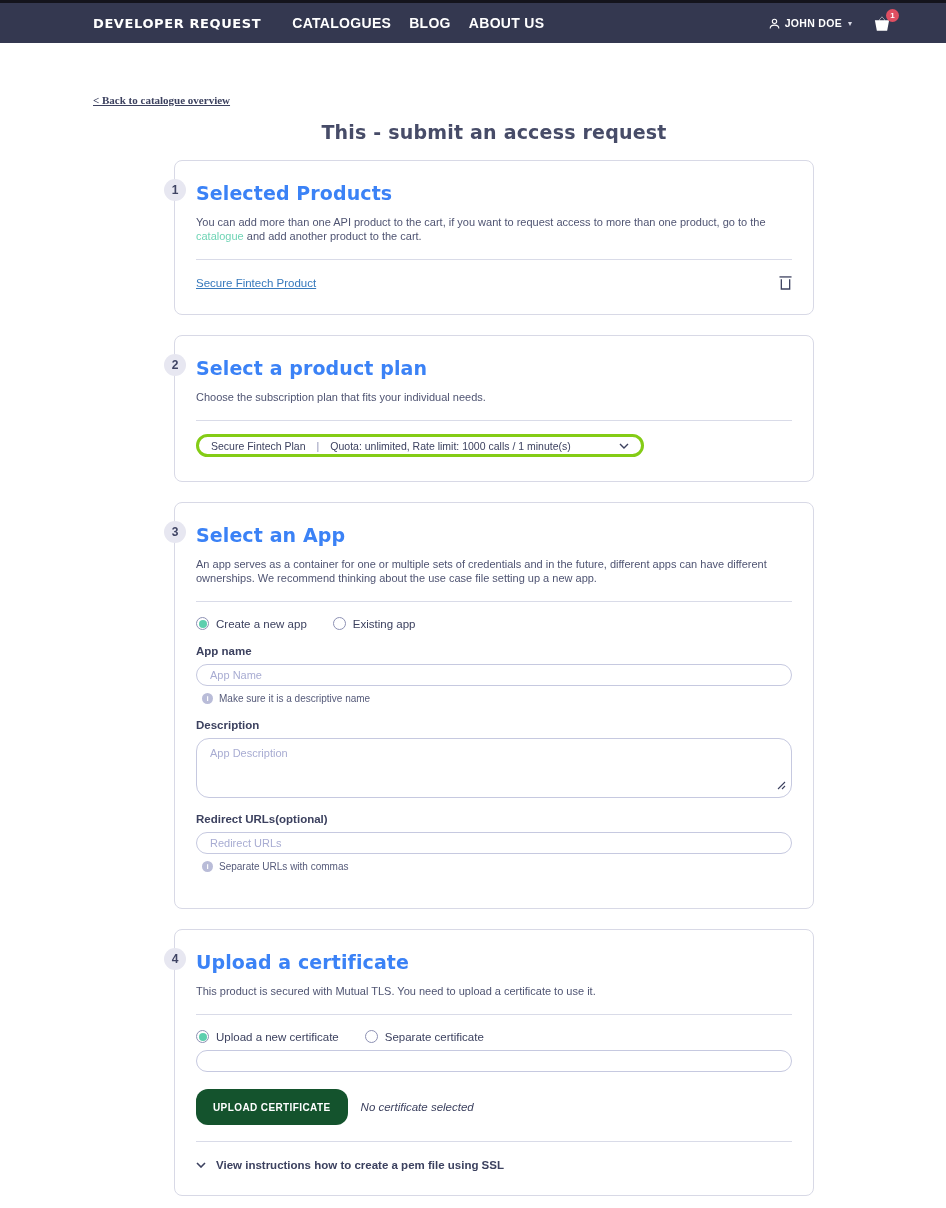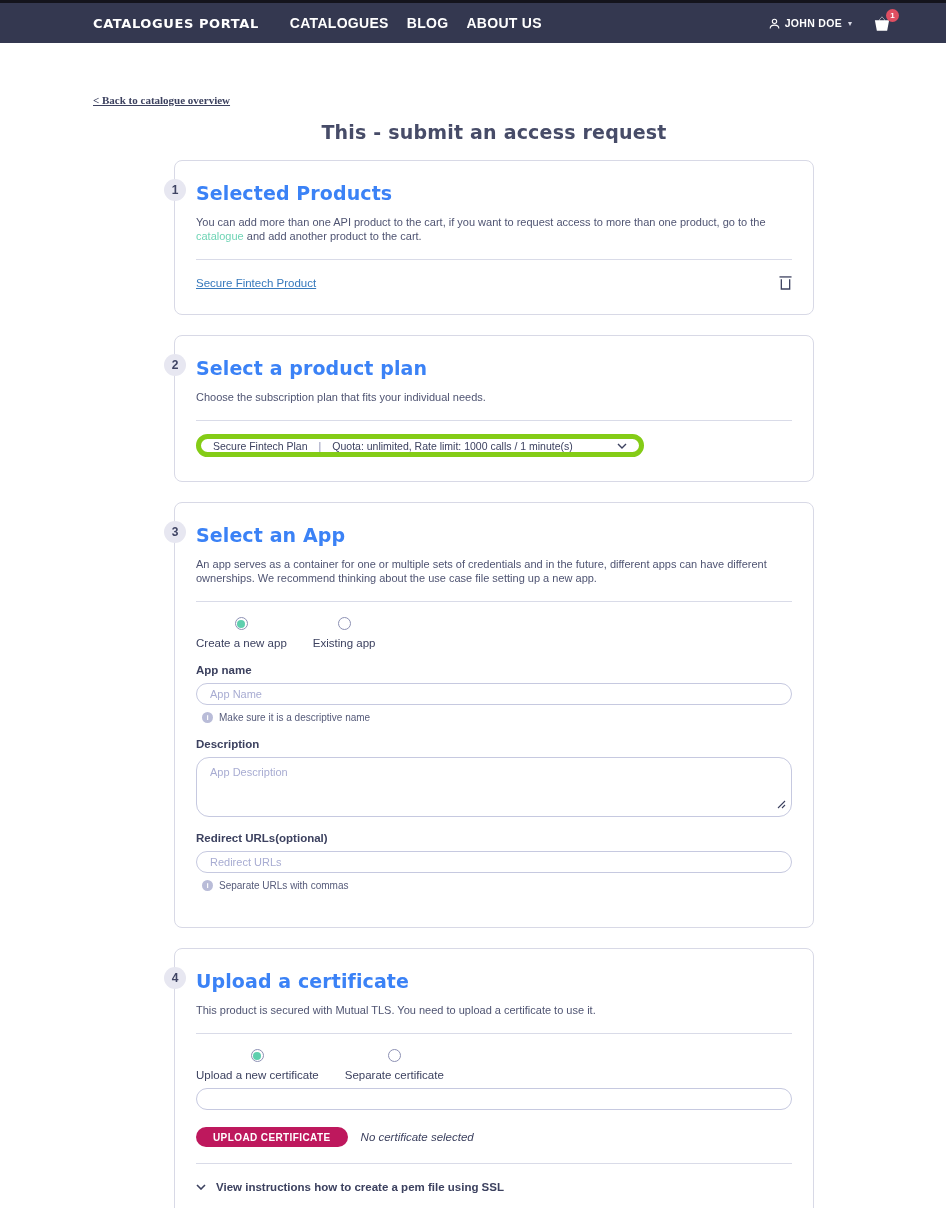--- a/index.html
+++ b/index.html
@@ -60,29 +60,29 @@
   }
   .card p.desc { font-size:11px; line-height:14px; margin-top:11px; color:#4f5472; }
   .green-link { color:#6fd4b5; text-decoration:none; cursor:pointer; }
   .divider { border:none; border-top:1px solid #d9dbe8; margin-top:16px; }
   
   .product-row { display:flex; align-items:center; justify-content:space-between; margin-top:15px; }
   .product-link { color:#3779bc; font-size:11.5px; text-decoration:underline; cursor:pointer; }
   .trash-btn { cursor:pointer; display:flex; }
   
   .select-pill {
-    margin-top:13px; width:448px; height:23px; border:5px solid #84cc16;
+    margin-top:13px; width:448px; height:23px; border:3px solid #84cc16;
     border-radius:12px; display:flex; align-items:center; padding:0 12px;
     font-size:10.5px; color:#3c415f; cursor:pointer; background:#fff;
   }
   .select-pill .pipe { margin:0 11px; color:#8d91b4; }
   .select-pill .chev { margin-left:auto; display:flex; }
   
   .radio-row { display:flex; align-items:center; gap:26px; margin-top:15px; }
-  .radio-opt { display:flex; align-items:center; gap:7px; cursor:pointer;flex-direction:column; }
+  .radio-opt { display:flex; align-items:center; gap:7px; cursor:pointer; }
   .radio-circle {
     width:13px; height:13px; border:1.5px solid #8d91b4; border-radius:50%;
     display:flex; align-items:center; justify-content:center; background:#fff;
   }
   .radio-circle.sel::after {
     content:""; width:8px; height:8px; border-radius:50%; background:#5ecfae;
   }
   .radio-label { font-size:11.5px; color:#3c415f; }
   
   .field-label { font-size:11.5px; font-weight:bold; color:#3c415f; margin-top:15px; }
@@ -102,22 +102,22 @@
   .hint { display:flex; align-items:center; gap:6px; margin-top:7px; margin-left:6px; }
   .hint .info-dot {
     width:11px; height:11px; border-radius:50%; background:#b9bcd8; color:#fff;
     font-size:8px; font-weight:bold; display:flex; align-items:center;
     justify-content:center; font-style:normal;
   }
   .hint span.htext { font-size:10px; color:#565b7a; }
   
   .upload-row { display:flex; align-items:center; gap:13px; margin-top:17px; }
   .upload-btn {
-    background:#be185d; color:#fff; border:none; border-radius:12px;
-    height:20px; padding:0 17px; font-size:10px; font-weight:bold;
+    background:#14532d; color:#fff; border:none; border-radius:12px;
+    height:36px; padding:0 17px; font-size:10px; font-weight:bold;
     letter-spacing:.4px; cursor:pointer; font-family:"Liberation Sans", sans-serif;
   }
   .no-cert { font-size:11.5px; font-style:italic; color:#3c415f; }
   .instructions-row { display:flex; align-items:center; gap:10px; margin-top:17px; cursor:pointer; }
   .instructions-row .itext { font-size:11.5px; font-weight:bold; color:#3c415f; }
   
   .submit-wrap { text-align:center; margin-top:22px; }
   .submit-btn {
     background:#6fd4b5; color:#fff; border:none; border-radius:12px;
     height:23px; padding:0 19px; font-size:10.5px; font-weight:bold;
@@ -125,21 +125,21 @@
   }
 </style>
 </head>
 <body>
 
 
 
 <div class="topstrip"></div>
 
 <header class="navbar">
-  <div class="brand">CATALOGUES PORTAL</div>
+  <div class="brand">DEVELOPER REQUEST</div>
   <nav class="nav-items">
     <a class="nav-item">CATALOGUES</a>
     <a class="nav-item">BLOG</a>
     <a class="nav-item">ABOUT US</a>
   </nav>
   <div class="nav-right">
     <div class="user-menu">
       <span style="display:flex;">
         <svg width="13" height="13" viewBox="0 0 24 24" fill="none" stroke="#ffffff" stroke-width="2">
           <circle cx="12" cy="8" r="4"></circle>

